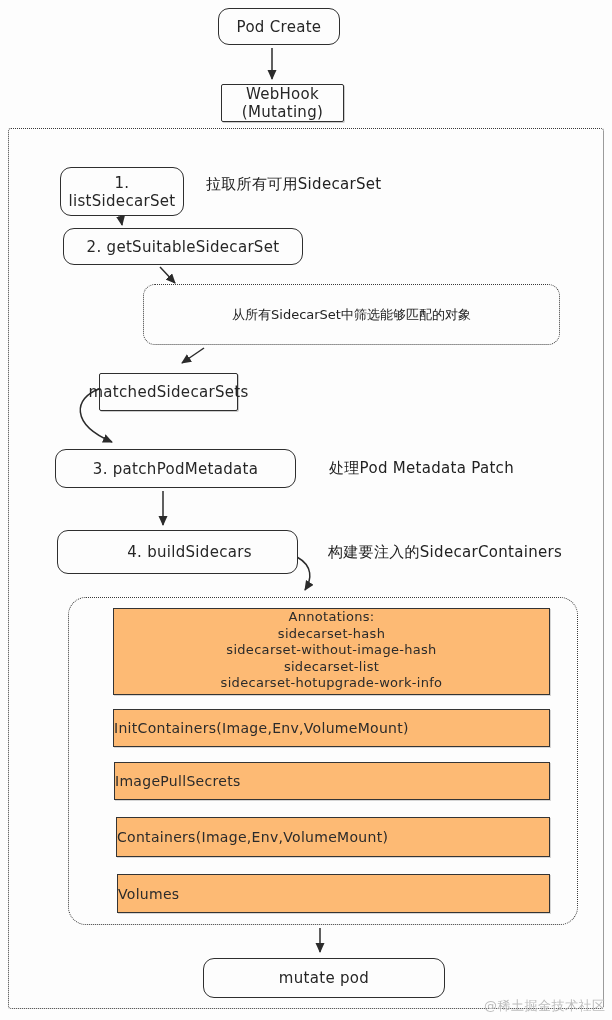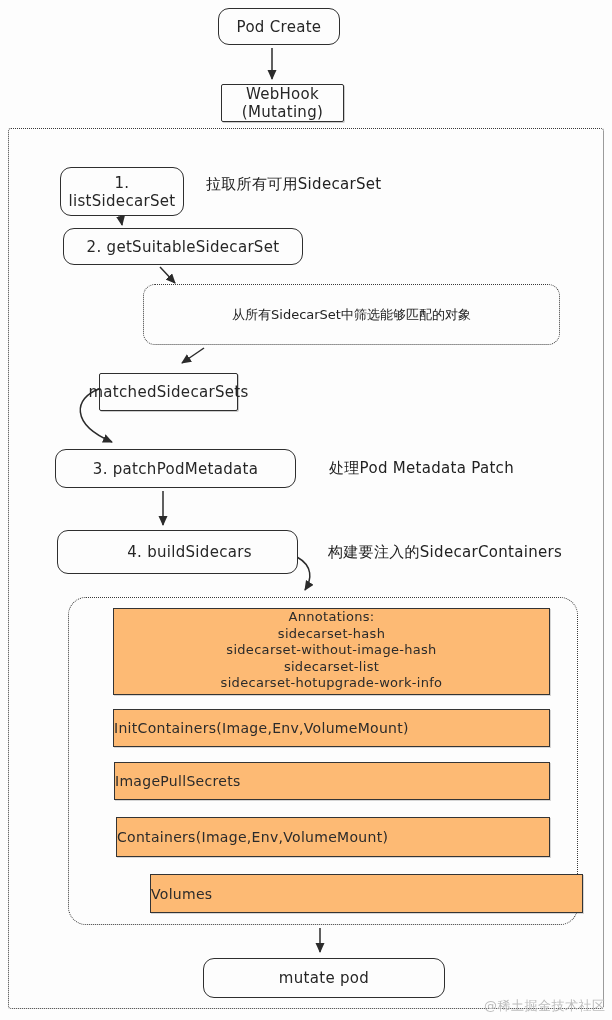--- a/index.html
+++ b/index.html
@@ -138,19 +138,19 @@
     <span>sidecarset-list</span>
     <span>sidecarset-hotupgrade-work-info</span>
   </div>
 
   <div class="inner-row" style="left:113px; top:709px; width:437px; height:38px;">InitContainers(Image,Env,VolumeMount)</div>
 
   <div class="inner-row" style="left:114px; top:762px; width:436px; height:38px;">ImagePullSecrets</div>
 
   <div class="inner-row" style="left:116px; top:817px; width:434px; height:40px;">Containers(Image,Env,VolumeMount)</div>
 
-  <div class="inner-row" style="left:117px; top:874px; width:433px; height:39px;margin-left:33px;">Volumes</div>
+  <div class="inner-row" style="left:117px; top:874px; width:433px; height:39px;">Volumes</div>
 
   <div class="node rounded" style="left:203px; top:958px; width:242px; height:40px;">mutate pod</div>
 
   <div class="watermark">@稀土掘金技术社区</div>
 
 </div>
 
 </body></html>

